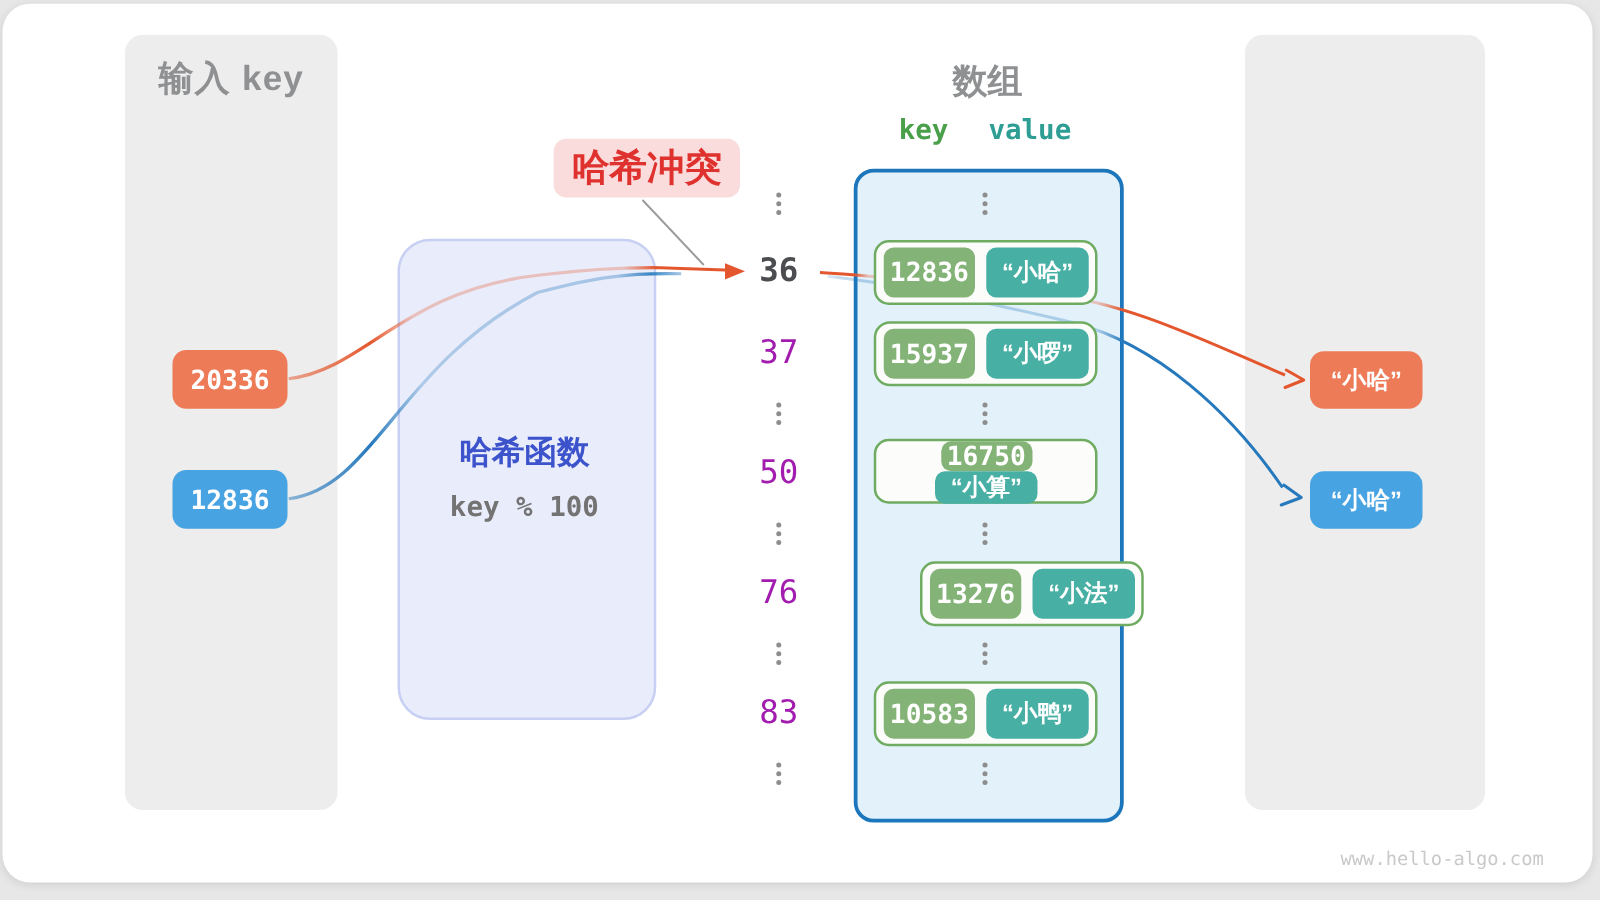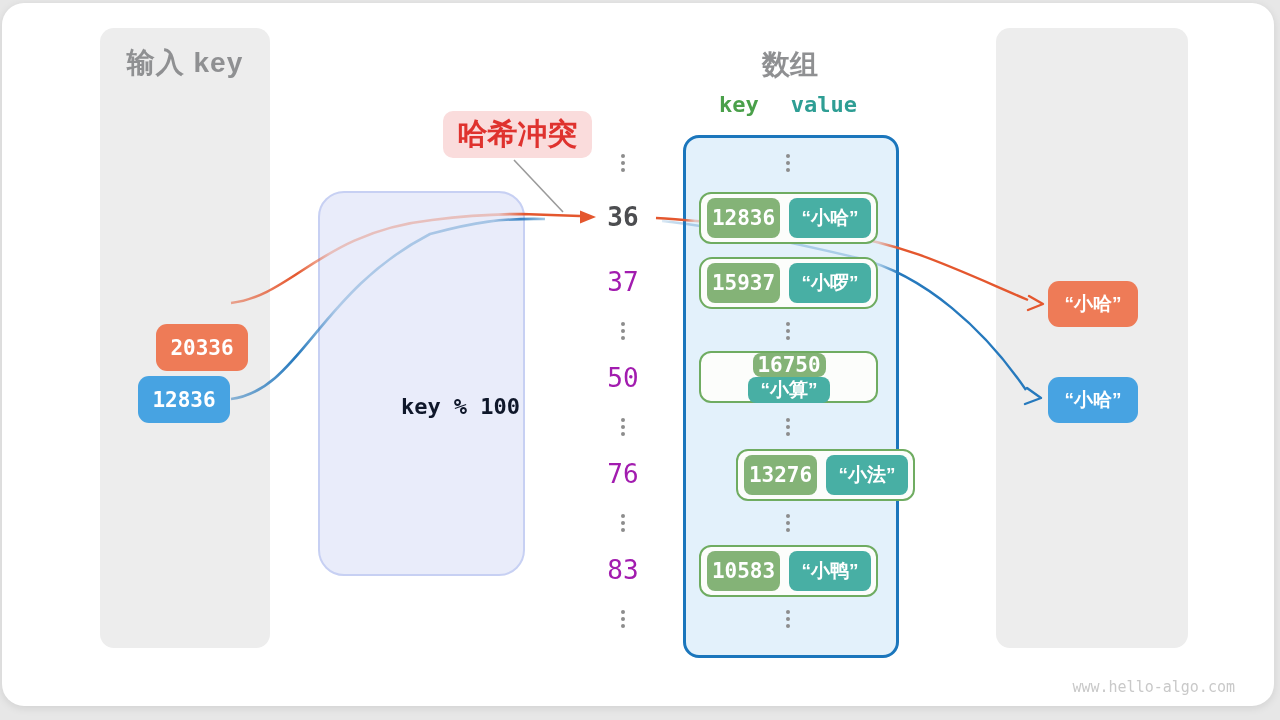--- a/index.html
+++ b/index.html
@@ -15,21 +15,21 @@
   .panel{background:#ededed;border-radius:14px;}
   .panel-title{font-weight:bold;color:#8f9092;font-size:28px;text-align:center;letter-spacing:1px;}
 
   .keybox{width:92px;height:47px;border-radius:11px;display:flex;align-items:center;justify-content:center;
           color:#ffffff;font-family:"DejaVu Sans Mono",monospace;font-size:21px;font-weight:600;}
   .orange{background:#ee7b57;}
   .blue{background:#47a3e2;}
 
   .hashbox{background:#e9ecfa;border:2px solid #c7d0f3;border-radius:26px;}
   .hash-title{color:#3d53cb;font-size:26px;font-weight:bold;text-align:center;}
-  .hash-formula{color:#0f172a;font-family:"DejaVu Sans Mono",monospace;font-size:22px;font-weight:600;text-align:center;padding-left:41px;}
+  .hash-formula{color:#737373;font-family:"DejaVu Sans Mono",monospace;font-size:22px;font-weight:600;text-align:center;}
 
   .collision{background:#fadcdc;border-radius:10px;color:#df322e;font-size:30px;font-weight:bold;
              display:flex;align-items:center;justify-content:center;}
 
   .col-header{font-weight:bold;color:#8f9092;font-size:28px;text-align:center;}
   .kv-header{display:flex;justify-content:center;gap:26px;font-family:"DejaVu Sans Mono",monospace;
              font-size:22px;font-weight:bold;}
   .kv-header .k{color:#4aa04a;} .kv-header .v{color:#2e9e94;}
 
   .idx{width:80px;text-align:center;font-family:"DejaVu Sans Mono",monospace;font-size:26px;color:#a21caf;}
@@ -107,23 +107,24 @@
     <polyline points="1029,296 1043,304 1028,310" fill="none" stroke="#e4572e" stroke-width="2.4" stroke-linecap="round" stroke-linejoin="round"></polyline>
 
     <path d="M662,221 C725,228 795,243 858,258 C925,275 985,330 1026,390" fill="none" stroke="url(#gb2)" stroke-width="2.4"></path>
     <polyline points="1027,388 1041,398 1025,404" fill="none" stroke="#2679bd" stroke-width="2.4" stroke-linecap="round" stroke-linejoin="round"></polyline>
 
     <line x1="514" y1="160" x2="563" y2="212" stroke="#9b9b9b" stroke-width="1.6"></line>
   </svg>
 
   <div class="abs fgz panel-title" style="left:100px;top:44px;width:170px;">输入 key</div>
 
-  <div class="abs fgz keybox orange" style="left:156px;top:280px;margin-top:44px;">20336</div>
+  <div class="abs fgz keybox orange" style="left:138px;top:280px;">20336</div>
   <div class="abs fgz keybox blue" style="left:138px;top:376px;">12836</div>
 
+  <div class="abs fgz hash-title" style="left:318px;top:344px;width:203px;">哈希函数</div>
   <div class="abs fgz hash-formula" style="left:318px;top:394px;width:203px;">key % 100</div>
 
   <div class="abs fgz collision" style="left:443px;top:111px;width:149px;height:47px;">哈希冲突</div>
 
   <div class="abs fgz col-header" style="left:740px;top:46px;width:100px;">数组</div>
 
   <div class="abs fgz kv-header" style="left:683px;top:92px;width:210px;gap:32px;">
     <span class="k">key</span>
     <span class="v">value</span>
   </div>

